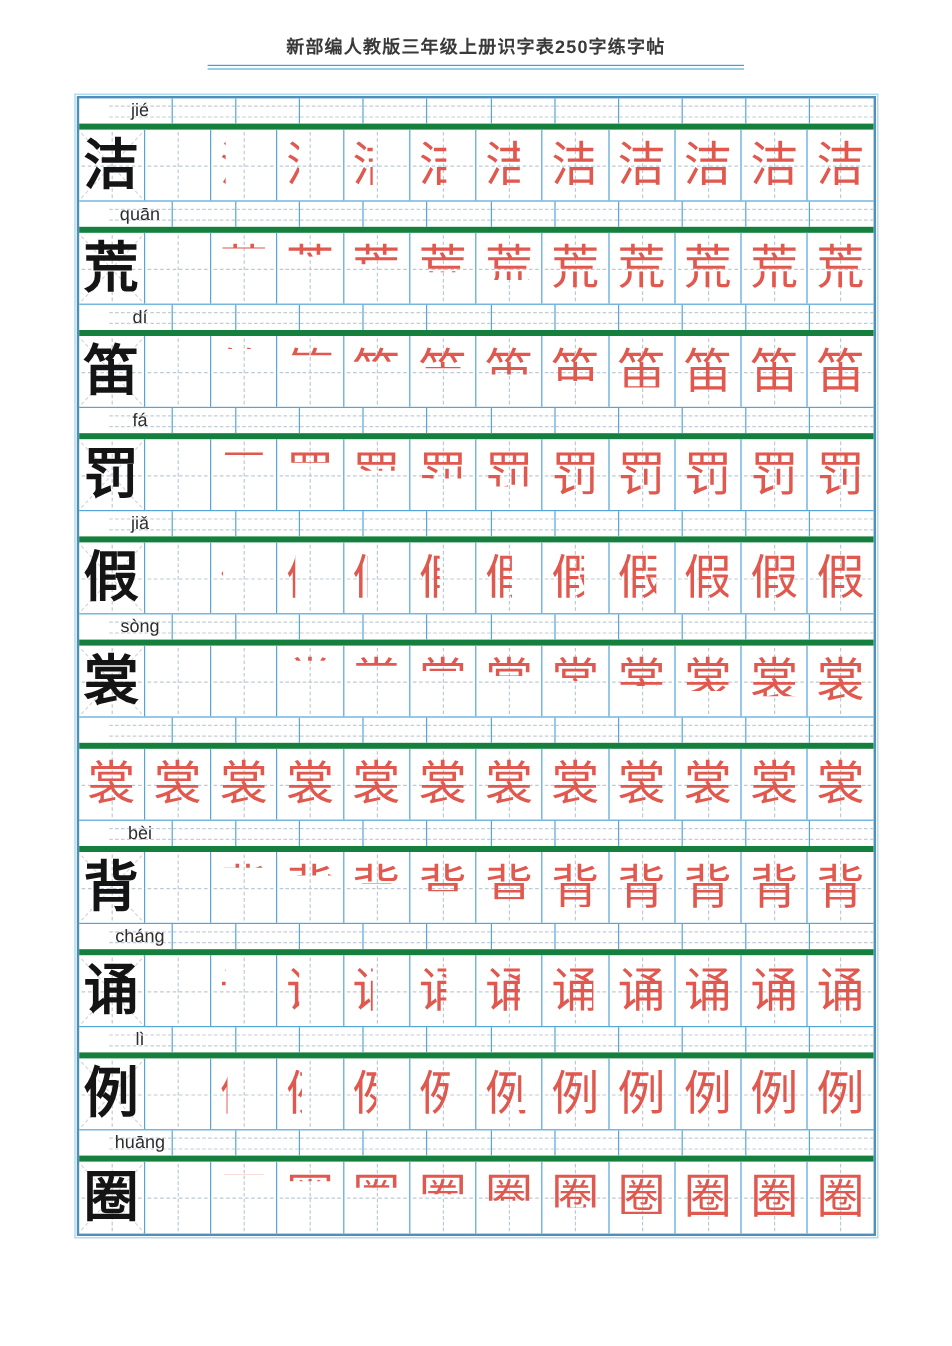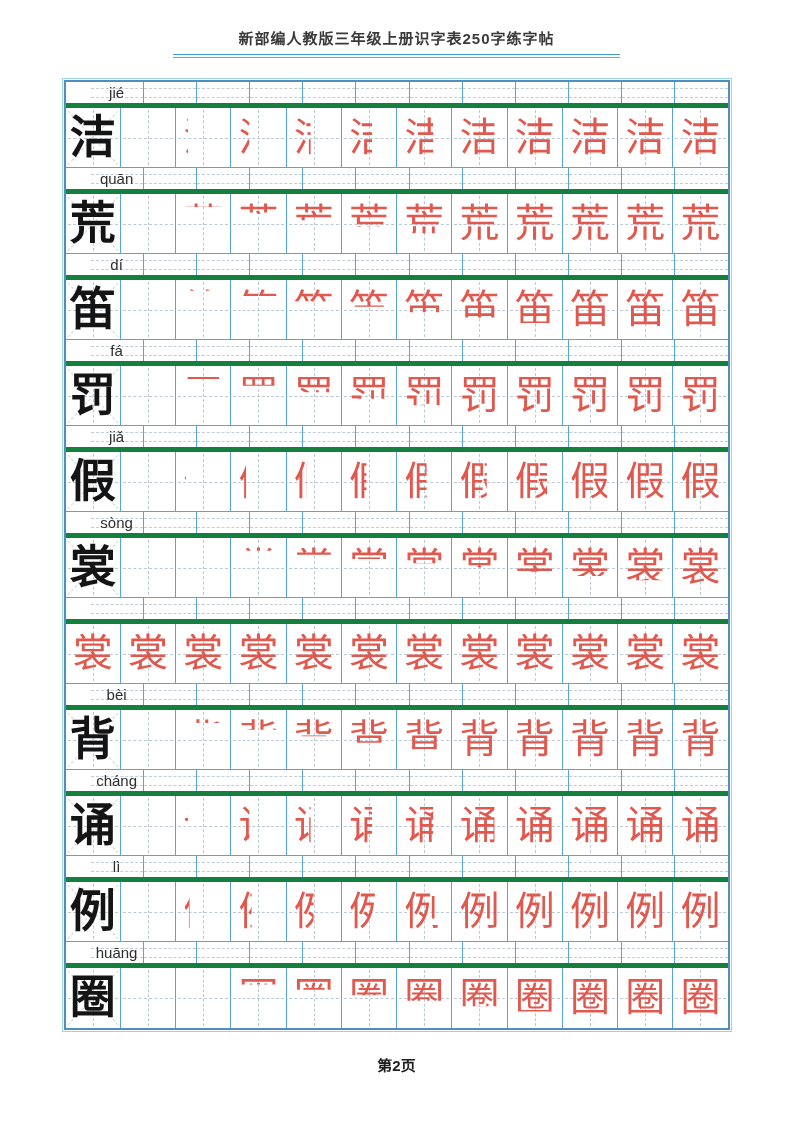--- a/index.html
+++ b/index.html
@@ -1388,14 +1388,13 @@
             <div class="cell">
               <div class="vguide"></div>
               <div class="hguide"></div>
               <div class="han trace" style="clip-path: inset(0px 0px 0%);">圈</div>
             </div>
           </div>
         </div>
       </div>
   </div>
 
-  <div class="footer">第2页</div>
 </div>
 
 </body></html>

